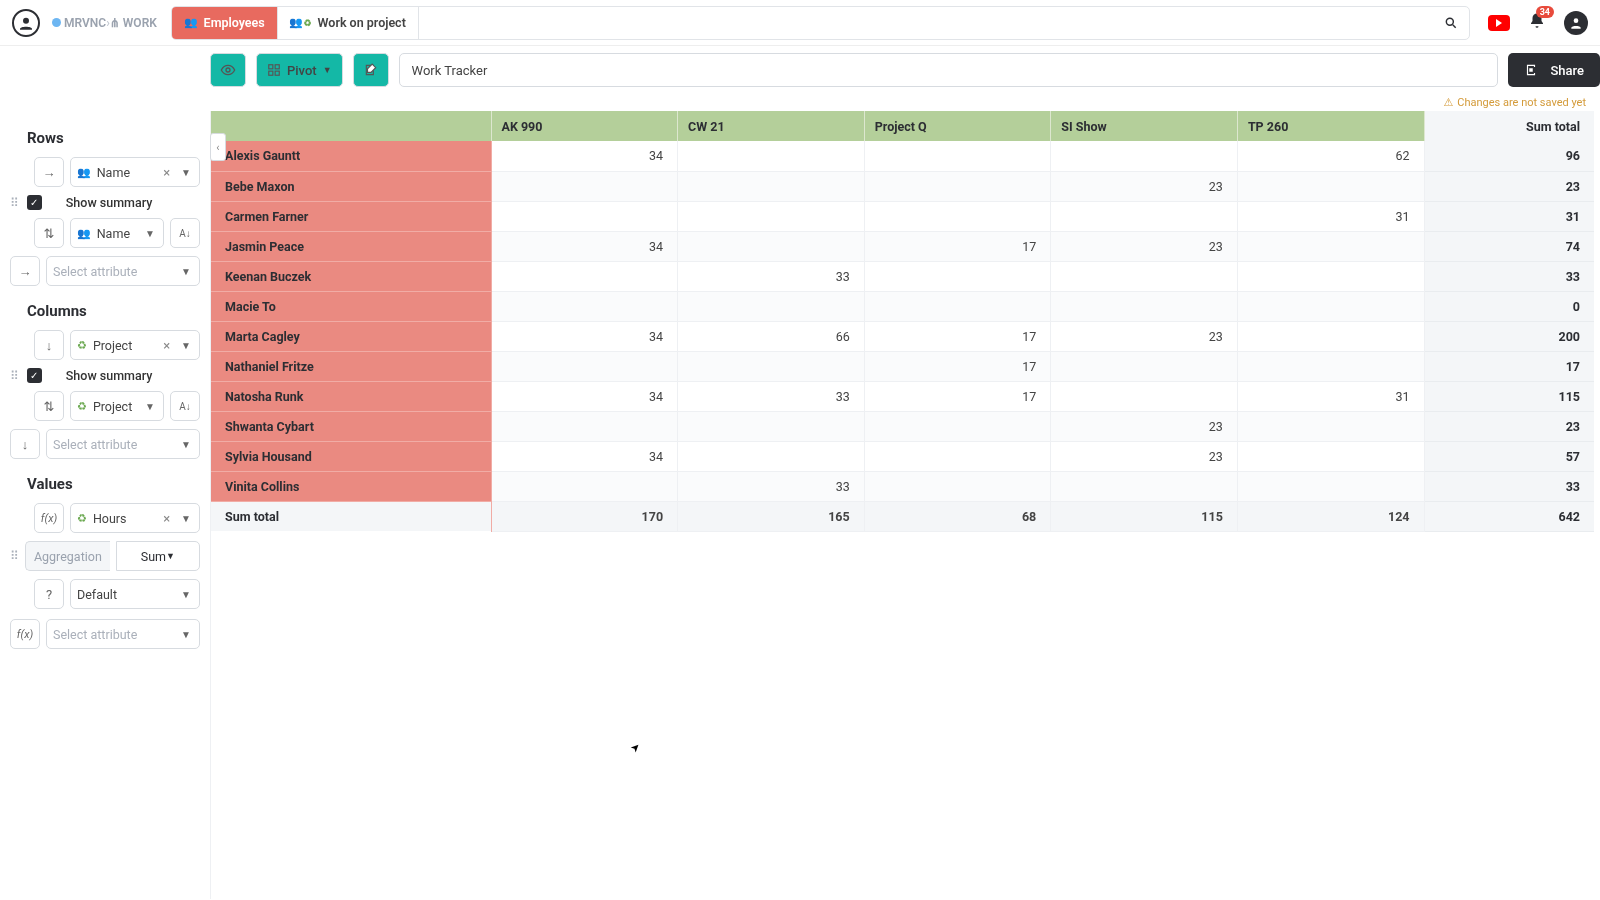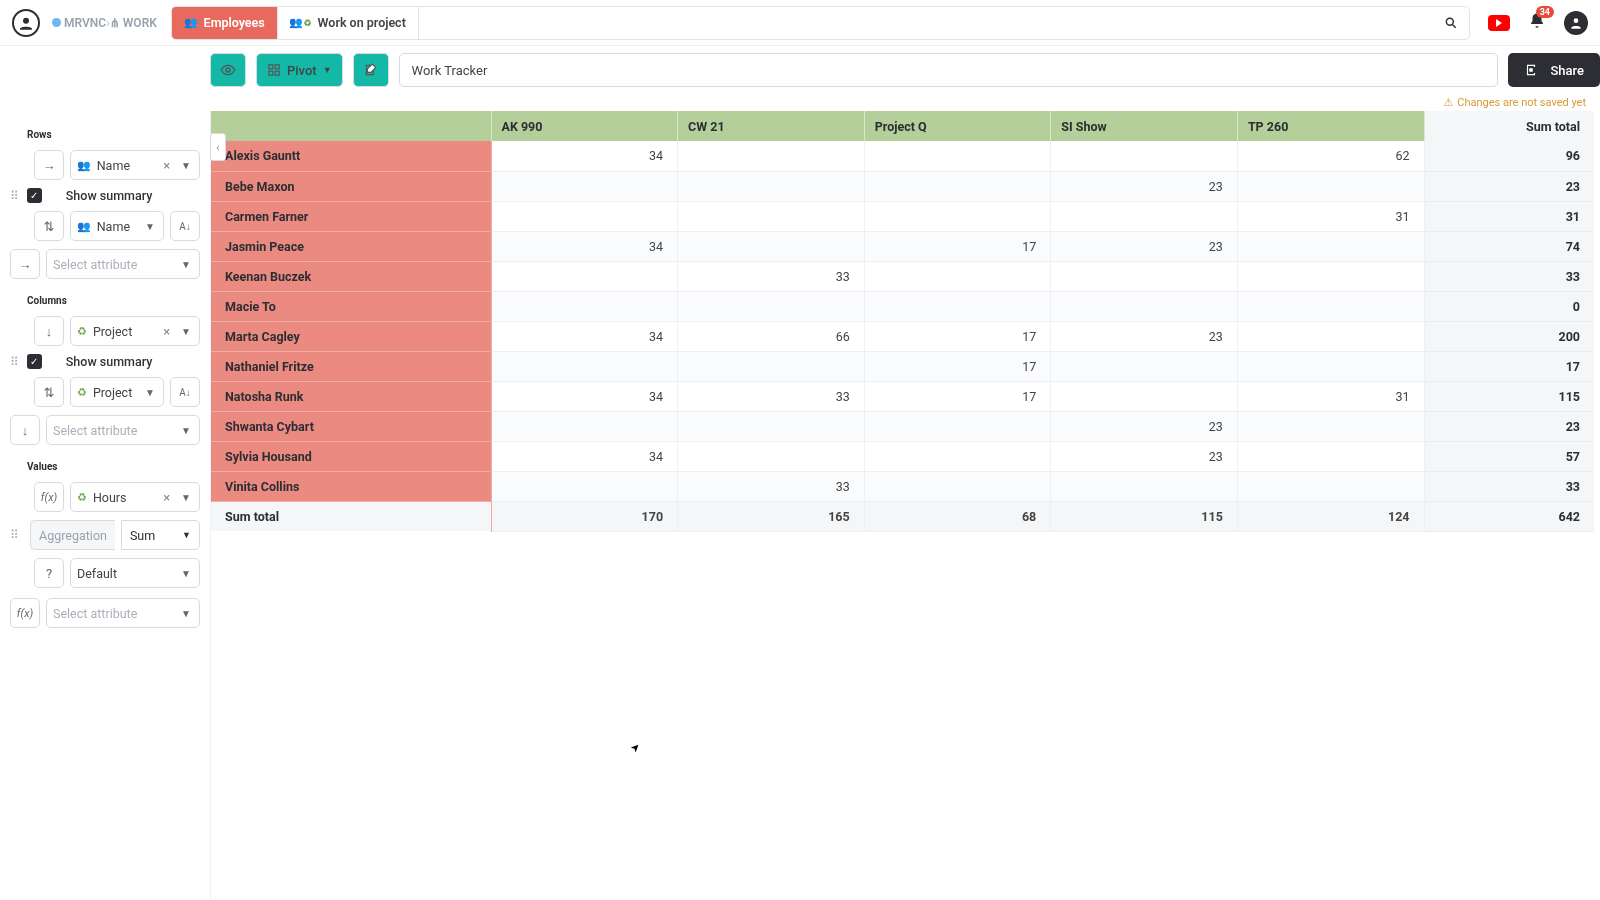--- a/index.html
+++ b/index.html
@@ -30,36 +30,36 @@
   .toolbar .btn { height:34px; border:1px solid #d7dbe0; border-radius:5px; background:#14b8a6; display:flex; align-items:center; padding:0 10px; gap:6px; color:#444; font-size:13px; font-weight:500; cursor:pointer;}
   .toolbar .btn.icon-only { padding:0; width:36px; justify-content:center;}
   .title-input { flex:1; height:34px; border:1px solid #d7dbe0; border-radius:5px; padding:0 12px; font-size:13px; color:#444;}
   .share-btn { height:34px; border:none; border-radius:5px; background:#2c2e33; color:#fff; display:flex; align-items:center; gap:12px; padding:0 16px; font-size:13px; font-weight:500; cursor:pointer;}
   .warn-row { text-align:right; padding:2px 14px 2px 0; font-size:11px; color:#d49b3a;}
   .warn-row .w-ic { margin-right:4px;}
 
   
   .main { display:flex; height:calc(900px - 46px - 48px - 18px); }
   .side { width:210px; padding:12px 10px 0 10px; }
-  .side h4 { font-size:10px; font-weight:700; color:#2c2e33; margin: 6px 0 10px 2px; padding-left: 15px;}
+  .side h4 { font-size:15px; font-weight:700; color:#2c2e33; margin: 6px 0 10px 2px; padding-left: 15px;}
   .cfg-row { display:flex; align-items:center; gap:6px; margin-bottom:8px;}
   .cfg-row .handle { color:#aab0ba; cursor:grab; font-size:12px;}
   .mini-btn { width:30px; height:30px; border:1px solid #d7dbe0; border-radius:5px; background:#fff; display:flex; align-items:center; justify-content:center; color:#666; cursor:pointer; flex-shrink:0;}
   .attr-chip { flex:1; height:30px; border:1px solid #d7dbe0; border-radius:5px; background:#fff; display:flex; align-items:center; padding:0 6px; gap:6px; font-size:12.5px; color:#444;}
   .attr-chip .ic-col { color:#e86a5f; font-size:11px;}
   .attr-chip .ic-grn { color:#6aa84f; font-size:11px;}
   .attr-chip .x { margin-left:auto; color:#888; cursor:pointer; padding:0 3px; font-size:13px;}
   .attr-chip .caret { color:#666; cursor:pointer; padding:0 2px; font-size:10px;}
   .placeholder { color:#aab0ba;}
   .chk-row { display:flex; align-items:center; gap:8px; margin:2px 0 8px 0;}
   .chk-row .handle { color:#aab0ba; font-size:12px;}
   .chk-row .cb { width:15px; height:15px; border-radius:3px; background:#2c2e33; color:#fff; display:flex; align-items:center; justify-content:center; font-size:10px;}
   .chk-row span.lbl { font-size:12.5px; color:#333; font-weight:500;margin-left:16px;}
   .agg-label { padding:0 8px; color:#9aa2ae; font-size:12.5px; background:#f4f6f8; height:30px; display:flex; align-items:center; border:1px solid #d7dbe0; border-right:none; border-radius:5px 0 0 5px;}
-  .agg-sel { flex:1; height:30px; border:1px solid #d7dbe0; border-radius:0 5px 5px 0; background:#fff; display:flex; align-items:center; justify-content:space-between; padding:0 8px; font-size:12.5px;}
+  .agg-sel { flex:1; height:30px; border:1px solid #d7dbe0; border-radius:0 5px 5px 0; background:#fff; display:flex; align-items:center; justify-content:space-between; padding:0 24px; font-size:12.5px;}
 
   
   .grid-wrap { flex:1; position:relative; border-left:1px solid #eef0f3;}
   .collapse-handle { position:absolute; left:-1px; top:22px; width:16px; height:28px; border:1px solid #d7dbe0; border-radius:3px; background:#fff; display:flex; align-items:center; justify-content:center; color:#888; font-size:11px; cursor:pointer; z-index:5;}
   table.pivot { border-collapse:collapse; width:calc(100% - 6px); table-layout:fixed;}
   table.pivot th, table.pivot td { height:30px; font-size:12.5px; }
   .th-blank { width:280px; background:#b4cf9a; border-right:1px solid #dde7cf;}
   th.colh { background:#b4cf9a; color:#2c2e33; font-weight:700; text-align:left; padding:0 10px; border-right:1px solid #dde7cf;}
   th.sumh { background:#f4f6f8; color:#2c2e33; font-weight:700; text-align:right; padding:0 14px; width:170px;}
   td.rowh { background:#ea8a81; color:#2c2e33; font-weight:700; padding:0 14px; border-bottom:1px solid #f1aca5; border-right:1px solid #f1aca5;}

